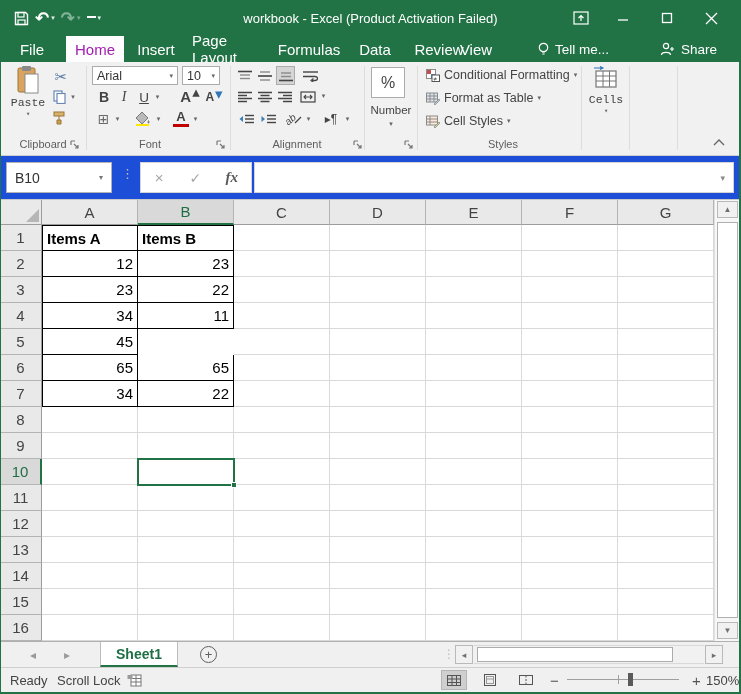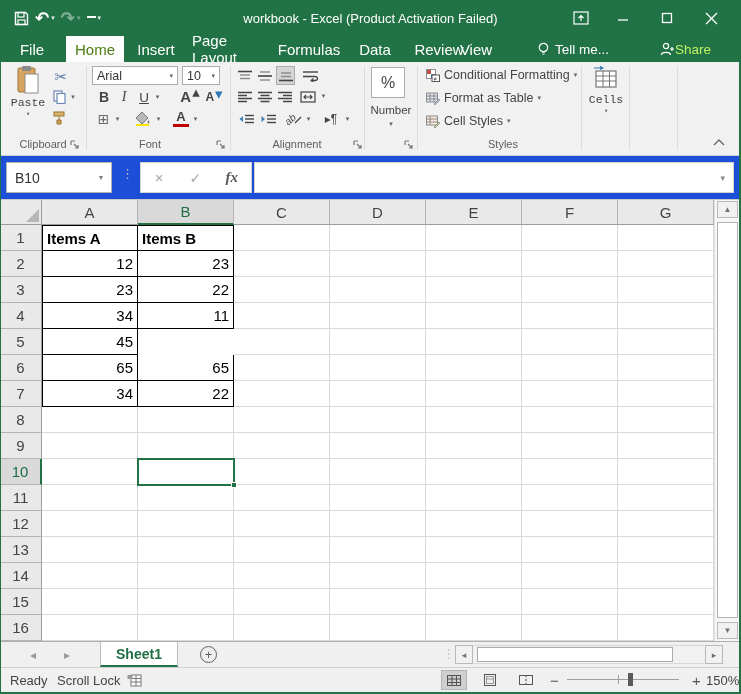--- a/index.html
+++ b/index.html
@@ -20,23 +20,23 @@
   .undo-glyph,.redo-glyph{font-family:"DejaVu Sans",sans-serif;font-size:17px;font-weight:bold;line-height:1;}
   .dim{opacity:.45;}
   .qat-custom{display:inline-block;text-align:center;line-height:4px;}
   .qat-custom .bar{display:block;width:9px;border-top:2px solid #fff;margin:0 auto 2px;}
   .win-title{position:absolute;left:0;top:0;width:741px;height:36px;display:flex;align-items:center;justify-content:center;font-size:13px;color:#fff;z-index:2;}
   .winbtns{position:absolute;right:8px;top:0;height:36px;display:flex;align-items:center;z-index:3;}
   .winbtn{width:44px;height:36px;display:flex;align-items:center;justify-content:center;color:#fff;}
 
   
   .rtab{position:absolute;top:0;height:26px;display:flex;align-items:center;justify-content:center;font-size:15px;color:#fff;z-index:3;padding:0 6px;}
-  .rtab.active{background:#fdfdfd;color:#4d7c0f;}
+  .rtab.active{background:#fdfdfd;color:#a21caf;}
   .tellme{position:absolute;top:0;height:26px;display:flex;align-items:center;gap:6px;font-size:13.5px;color:#fff;z-index:3;}
-  .share{position:absolute;top:0;height:26px;display:flex;align-items:center;font-size:13.5px;color:#bef264;z-index:3;}
+  .share{position:absolute;top:0;height:26px;display:flex;align-items:center;gap:6px;font-size:13.5px;color:#ffffff;z-index:3;}
 
   
   .ribbon{position:absolute;left:0;top:62px;width:741px;height:94px;background:#f1f1f1;border-bottom:1px solid #cfcfcf;z-index:2;font-size:11.5px;color:#444;}
   .rsep{position:absolute;top:4px;height:84px;width:1px;background:#dcdcdc;}
   .glabel{position:absolute;top:76px;height:14px;font-size:11px;color:#5e5e5e;text-align:center;}
   .launcher{position:absolute;top:78px;width:10px;height:10px;}
   .rbtn-big{position:absolute;display:flex;flex-direction:column;align-items:center;justify-content:flex-start;color:#444;font-family:Liberation Mono, monospace;}
   .rbtn-big .cap{font-size:11.5px;margin-top:1px;}
   .rbtn-big .dd{font-size:7px;color:#666;margin-top:1px;}
   .smallbtn{position:absolute;display:flex;align-items:center;justify-content:center;color:#444;}

